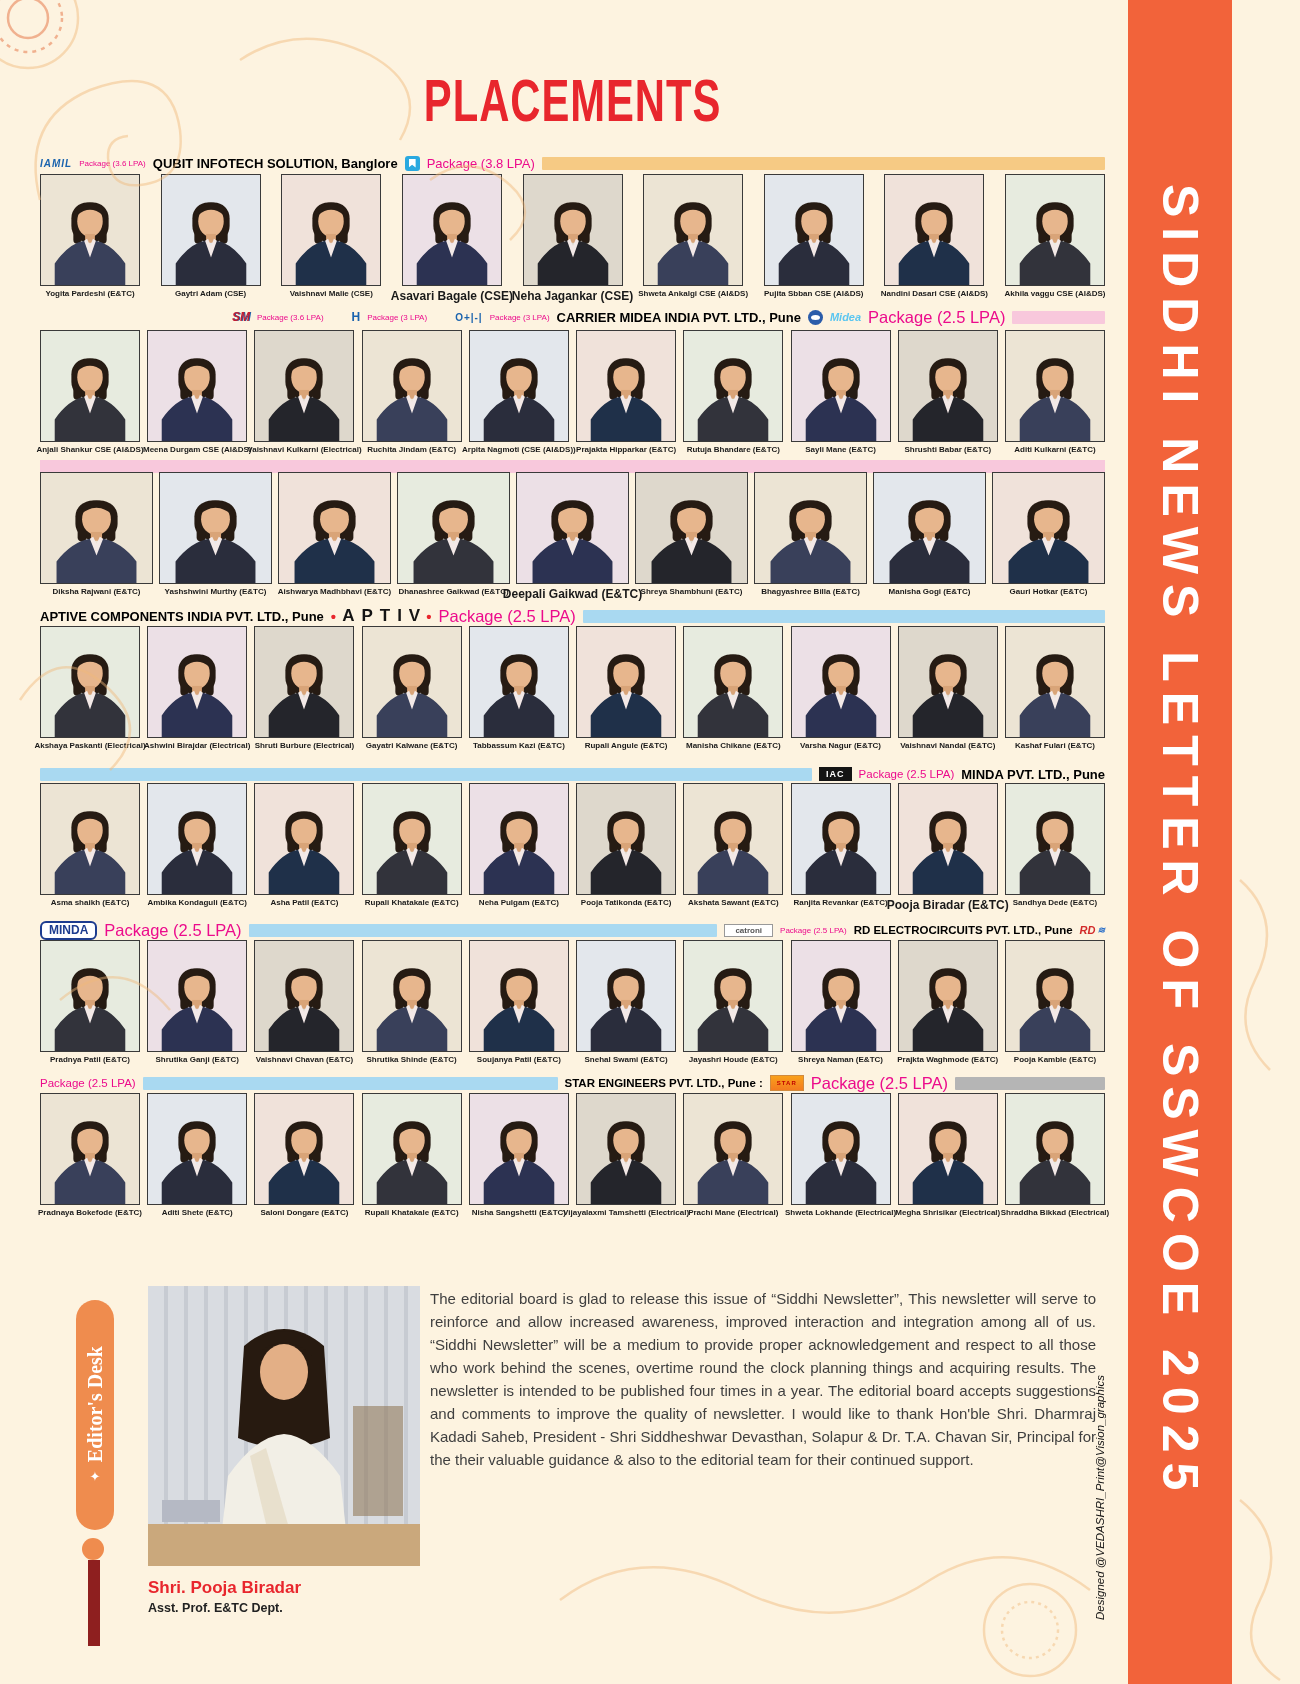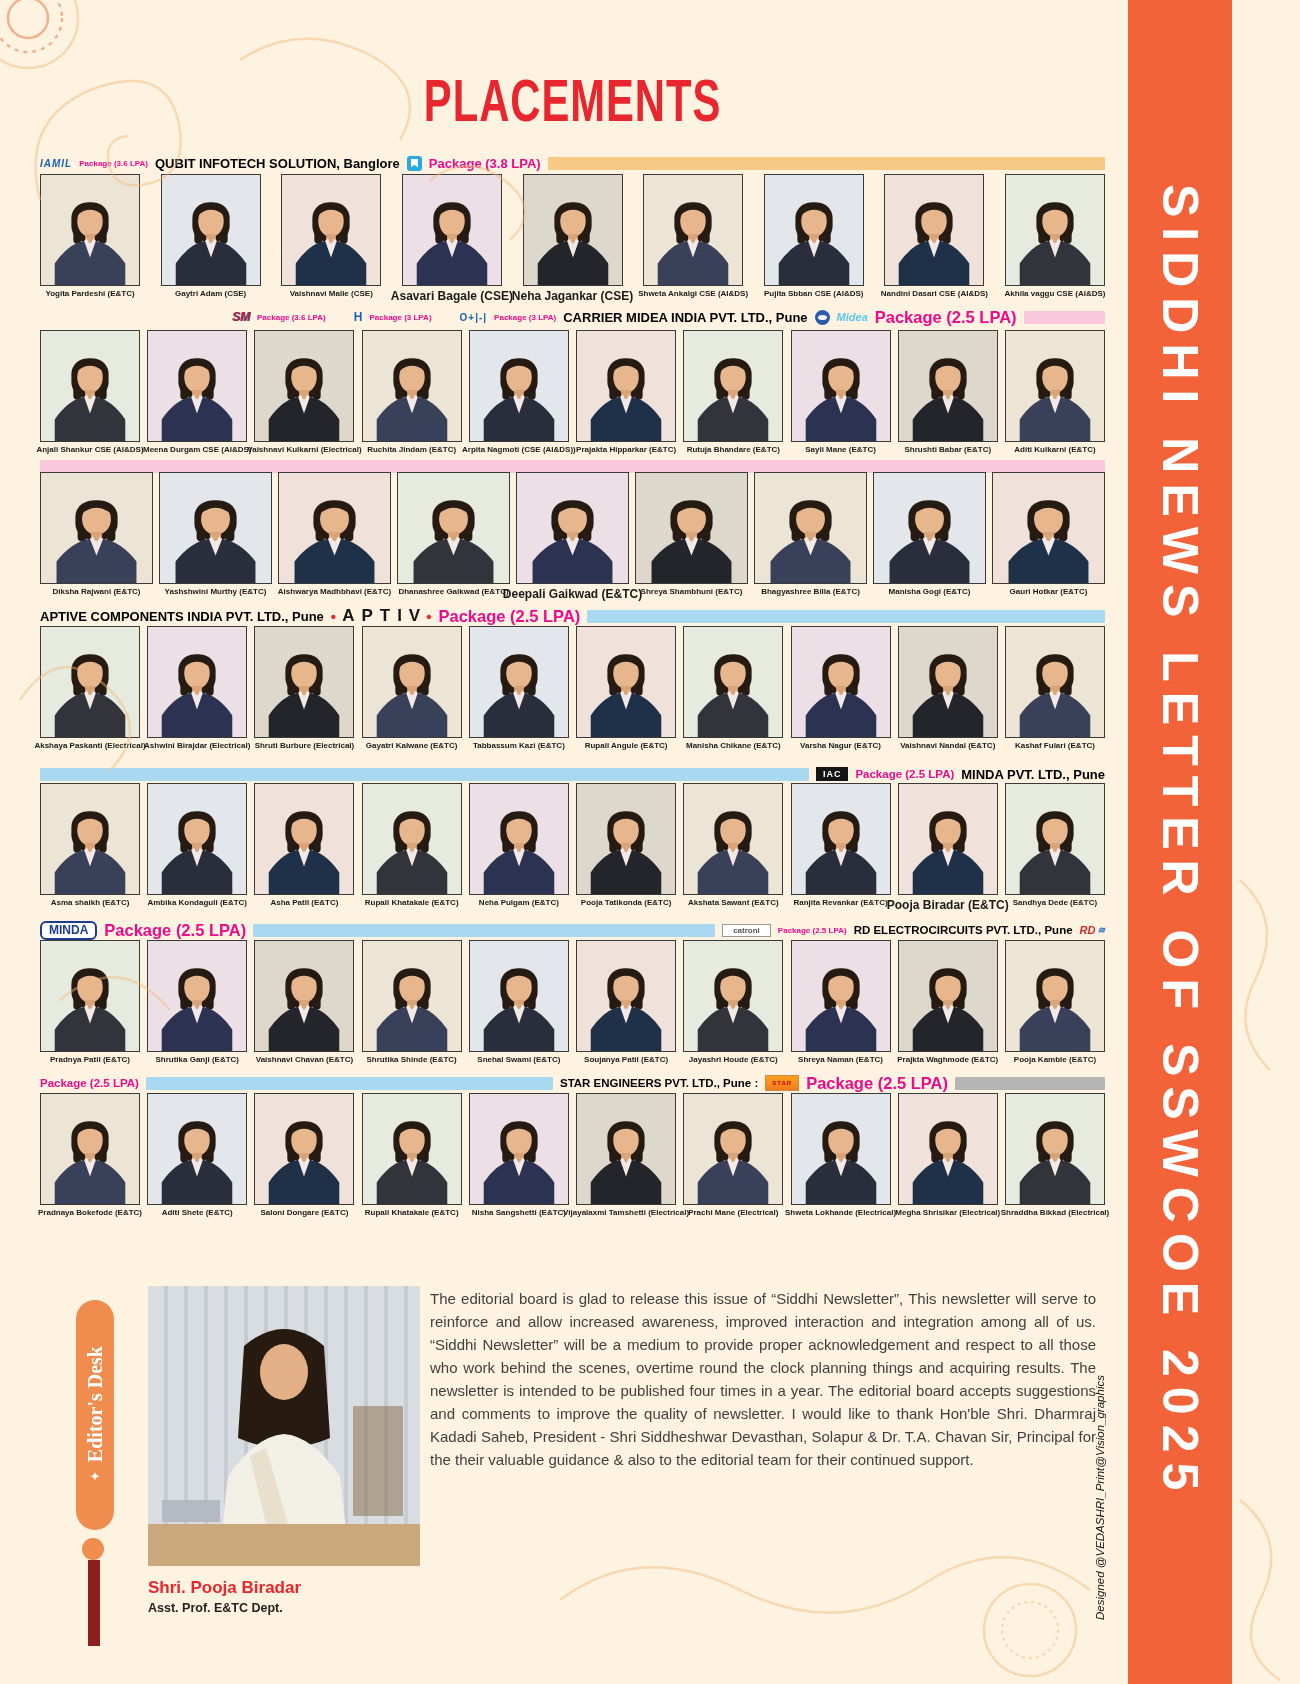--- a/index.html
+++ b/index.html
@@ -12,21 +12,21 @@
   .title{position:absolute;left:40px;top:76px;width:1065px;text-align:center;}
   .title span{display:inline-block;font-size:44px;font-weight:bold;letter-spacing:1px;
               transform:scale(.95,1.35);transform-origin:center;color:#e8262d;}
 
   
   .band{position:absolute;left:40px;width:1065px;height:20px;display:flex;
         align-items:center;column-gap:7px;}
   .seg-space{display:inline-block;height:1px;flex:0 0 auto;}
   .seg-bar{height:13px;flex:1 1 0;border-radius:1px;min-width:0;}
   .seg-company{font-weight:bold;color:#000;white-space:nowrap;flex:0 0 auto;}
-  .seg-package{font-weight:bold;color:#ec0b8c;white-space:nowrap;flex:0 0 auto;}
+  .seg-package{font-weight:normal;color:#ec0b8c;white-space:nowrap;flex:0 0 auto;}
   .sz-xs{font-size:8px;} .sz-sm{font-size:11.5px;} .sz-md{font-size:13px;} .sz-lg{font-size:16.5px;}
   .logo{display:inline-flex;align-items:center;font-weight:bold;white-space:nowrap;flex:0 0 auto;}
   .logo-iamil{color:#1a63ae;font-size:10px;font-style:italic;letter-spacing:1px;}
   .logo-sm{color:#c61d30;font-size:12px;font-style:italic;text-shadow:1px 0 #1a63ae;}
   .logo-hcl{color:#1a63ae;font-size:12px;}
   .logo-ot{color:#1a63ae;font-size:10px;letter-spacing:1px;}
   .logo-midea{color:#5bc6f0;font-size:11px;font-style:italic;}
   .logo-aptiv{color:#141414;font-size:17px;letter-spacing:7px;}
   .logo-aptiv::before{content:"•";color:#e8262d;font-size:15px;margin-right:6px;letter-spacing:0;}
   .logo-aptiv::after{content:"•";color:#e8262d;font-size:15px;margin-left:-1px;letter-spacing:0;}
@@ -991,48 +991,48 @@
               <rect x="45" y="60" width="10" height="9" fill="#d9a478"></rect>
               <path d="M14,112 L14,90 Q28,70 44,67 L50,73 L56,67 Q72,70 86,90 L86,112 Z" fill="#39405a"></path>
               <path d="M44,67 L50,84 L56,67 L53,65 L50,72 L47,65 Z" fill="#f3e9e7"></path>
             </svg>
           </div>
           <div class="pname">Shrutika Shinde (E&amp;TC)</div>
         </div>
         <div class="cell">
           <div class="photo">
             <svg viewBox="0 0 100 112" width="100%" height="100%" preserveAspectRatio="none">
+              <rect width="100" height="112" fill="#f0e2da"></rect>
+              <rect x="31" y="28" width="38" height="40" rx="16" fill="#261b13"></rect>
+              <rect x="33" y="36" width="8" height="34" rx="4" fill="#261b13"></rect>
+              <rect x="59" y="36" width="8" height="34" rx="4" fill="#261b13"></rect>
+              <ellipse cx="50" cy="47" rx="13" ry="16" fill="#e7b68d"></ellipse>
+              <path d="M37,41 Q50,30 63,41 L63,34 Q50,22 37,34 Z" fill="#261b13"></path>
+              <rect x="45" y="60" width="10" height="9" fill="#d9a478"></rect>
+              <path d="M14,112 L14,90 Q28,70 44,67 L50,73 L56,67 Q72,70 86,90 L86,112 Z" fill="#1f3049"></path>
+              <path d="M44,67 L50,84 L56,67 L53,65 L50,72 L47,65 Z" fill="#f3e9e7"></path>
+            </svg>
+          </div>
+          <div class="pname">Soujanya Patil (E&amp;TC)</div>
+        </div>
+        <div class="cell">
+          <div class="photo">
+            <svg viewBox="0 0 100 112" width="100%" height="100%" preserveAspectRatio="none">
               <rect width="100" height="112" fill="#e3e7ec"></rect>
               <rect x="31" y="28" width="38" height="40" rx="16" fill="#261b13"></rect>
               <rect x="33" y="36" width="8" height="34" rx="4" fill="#261b13"></rect>
               <rect x="59" y="36" width="8" height="34" rx="4" fill="#261b13"></rect>
               <ellipse cx="50" cy="47" rx="13" ry="16" fill="#e7b68d"></ellipse>
               <path d="M37,41 Q50,30 63,41 L63,34 Q50,22 37,34 Z" fill="#261b13"></path>
               <rect x="45" y="60" width="10" height="9" fill="#d9a478"></rect>
               <path d="M14,112 L14,90 Q28,70 44,67 L50,73 L56,67 Q72,70 86,90 L86,112 Z" fill="#2a2d3c"></path>
               <path d="M44,67 L50,84 L56,67 L53,65 L50,72 L47,65 Z" fill="#f3e9e7"></path>
             </svg>
           </div>
           <div class="pname">Snehal Swami (E&amp;TC)</div>
-        </div>
-        <div class="cell">
-          <div class="photo">
-            <svg viewBox="0 0 100 112" width="100%" height="100%" preserveAspectRatio="none">
-              <rect width="100" height="112" fill="#f0e2da"></rect>
-              <rect x="31" y="28" width="38" height="40" rx="16" fill="#261b13"></rect>
-              <rect x="33" y="36" width="8" height="34" rx="4" fill="#261b13"></rect>
-              <rect x="59" y="36" width="8" height="34" rx="4" fill="#261b13"></rect>
-              <ellipse cx="50" cy="47" rx="13" ry="16" fill="#e7b68d"></ellipse>
-              <path d="M37,41 Q50,30 63,41 L63,34 Q50,22 37,34 Z" fill="#261b13"></path>
-              <rect x="45" y="60" width="10" height="9" fill="#d9a478"></rect>
-              <path d="M14,112 L14,90 Q28,70 44,67 L50,73 L56,67 Q72,70 86,90 L86,112 Z" fill="#1f3049"></path>
-              <path d="M44,67 L50,84 L56,67 L53,65 L50,72 L47,65 Z" fill="#f3e9e7"></path>
-            </svg>
-          </div>
-          <div class="pname">Soujanya Patil (E&amp;TC)</div>
         </div>
         <div class="cell">
           <div class="photo">
             <svg viewBox="0 0 100 112" width="100%" height="100%" preserveAspectRatio="none">
               <rect width="100" height="112" fill="#e7ebdf"></rect>
               <rect x="31" y="28" width="38" height="40" rx="16" fill="#261b13"></rect>
               <rect x="33" y="36" width="8" height="34" rx="4" fill="#261b13"></rect>
               <rect x="59" y="36" width="8" height="34" rx="4" fill="#261b13"></rect>
               <ellipse cx="50" cy="47" rx="13" ry="16" fill="#e7b68d"></ellipse>
               <path d="M37,41 Q50,30 63,41 L63,34 Q50,22 37,34 Z" fill="#261b13"></path>

